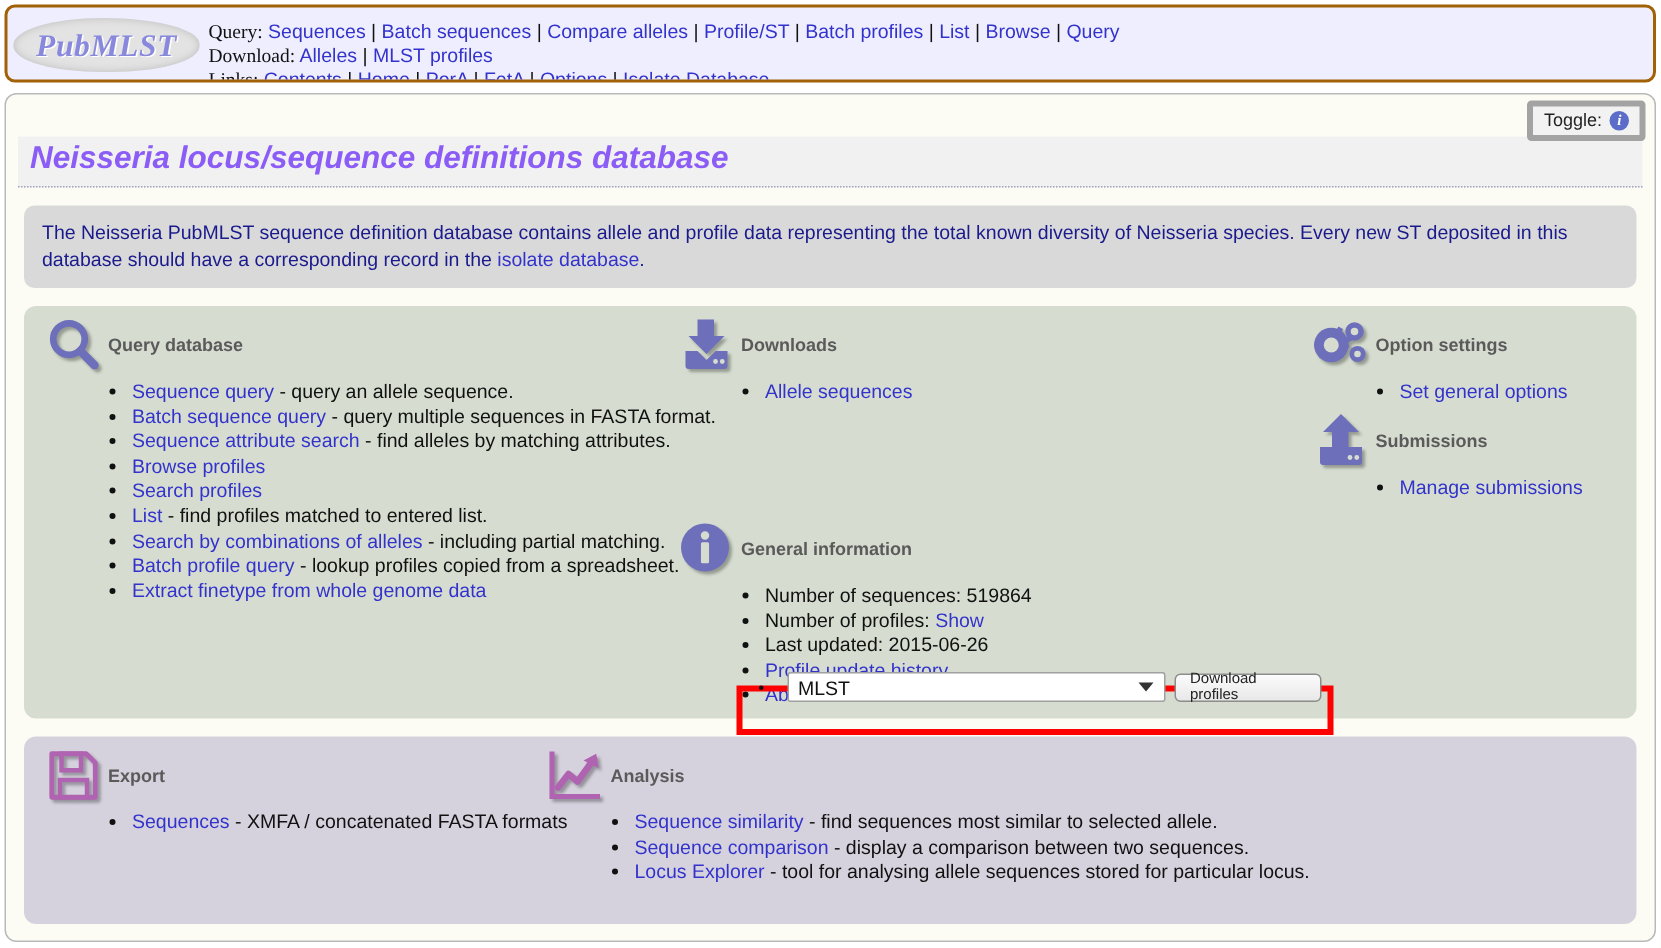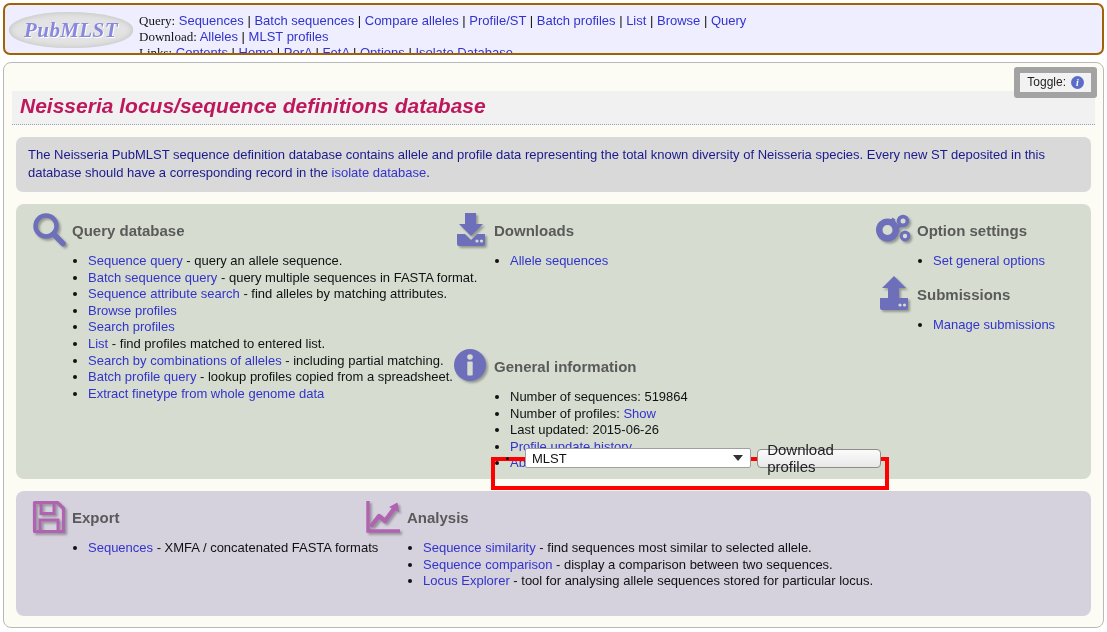--- a/index.html
+++ b/index.html
@@ -74,21 +74,21 @@
     border-radius: 8px;
     box-sizing: border-box;
     position: relative;
     padding: 4px 6px;
   }
   #toggle-box {
     position: absolute;
     right: 6px;
     top: 4px;
     background: #f2f2f2;
-    border: 6px solid #a3a3a3;
+    border: 4px solid #a3a3a3;
     border-radius: 3px;
     padding: 2px 7px 3px 7px;
     font-size: 12px;
     color: #222;
     display: flex;
     align-items: center;
     gap: 5px;
   }
   .info-dot {
     display: inline-block;
@@ -104,21 +104,21 @@
     text-align: center;
   }
 
   #page-title {
     margin: 24px 2px 0 2px;
     padding: 3px 8px 6px 8px;
     font-family: "Liberation Sans", sans-serif;
     font-style: italic;
     font-weight: bold;
     font-size: 21px;
-    color: #be185d;
+    color: #8b5cf6;
     background: #f1f1f1;
     border-bottom: 1px dotted #9f9fc0;
   }
 
   
   #blurb {
     margin: 12px 6px 0 6px;
     background: #d9d9d9;
     border-radius: 7px;
     padding: 9px 12px 10px 12px;
@@ -152,21 +152,21 @@
     height: 44px;
   }
   .sec-icon {
     width: 46px;
     flex: none;
     display: flex;
     align-items: center;
     justify-content: center;
   }
   .sec-title {
-    font-size: 15px;
+    font-size: 12px;
     font-weight: bold;
     color: #5a5a5a;
     white-space: nowrap;
   }
   ul.links {
     margin: 1px 0 0 0;
     padding-left: 62px;
     list-style: disc;
     line-height: 15.6px;
   }
@@ -228,21 +228,21 @@
     border-top: 6px solid #333;
     margin-right: 3px;
   }
   #dl-button {
     margin-left: 6px;
     height: 19px;
     padding: 0 9px;
     background: linear-gradient(#fbfbfb,#e8e8e8);
     border: 1px solid #8d8d8d;
     border-radius: 4px;
-    font-size: 15px;
+    font-size: 10px;
     color: #222;
     display: flex;
     align-items: center;
     box-sizing: border-box;
   }
 
   
   svg { display: block; }
   .shadowed { filter: drop-shadow(2px 2px 1px rgba(0,0,0,.30)); }
 </style>

